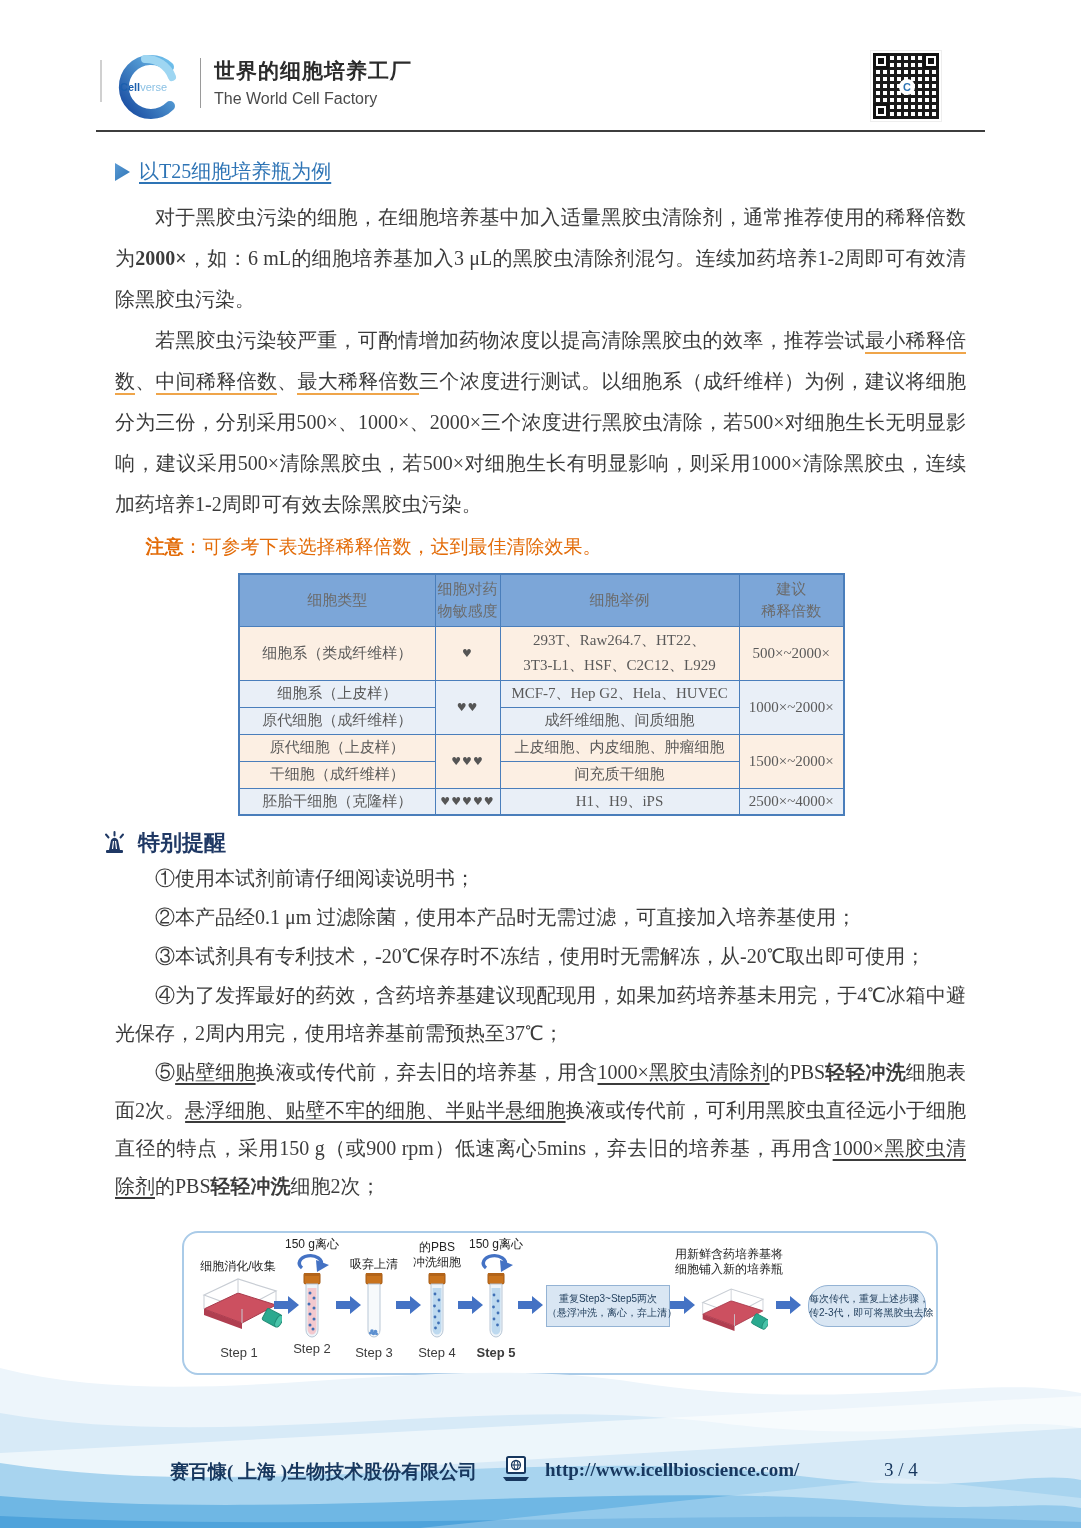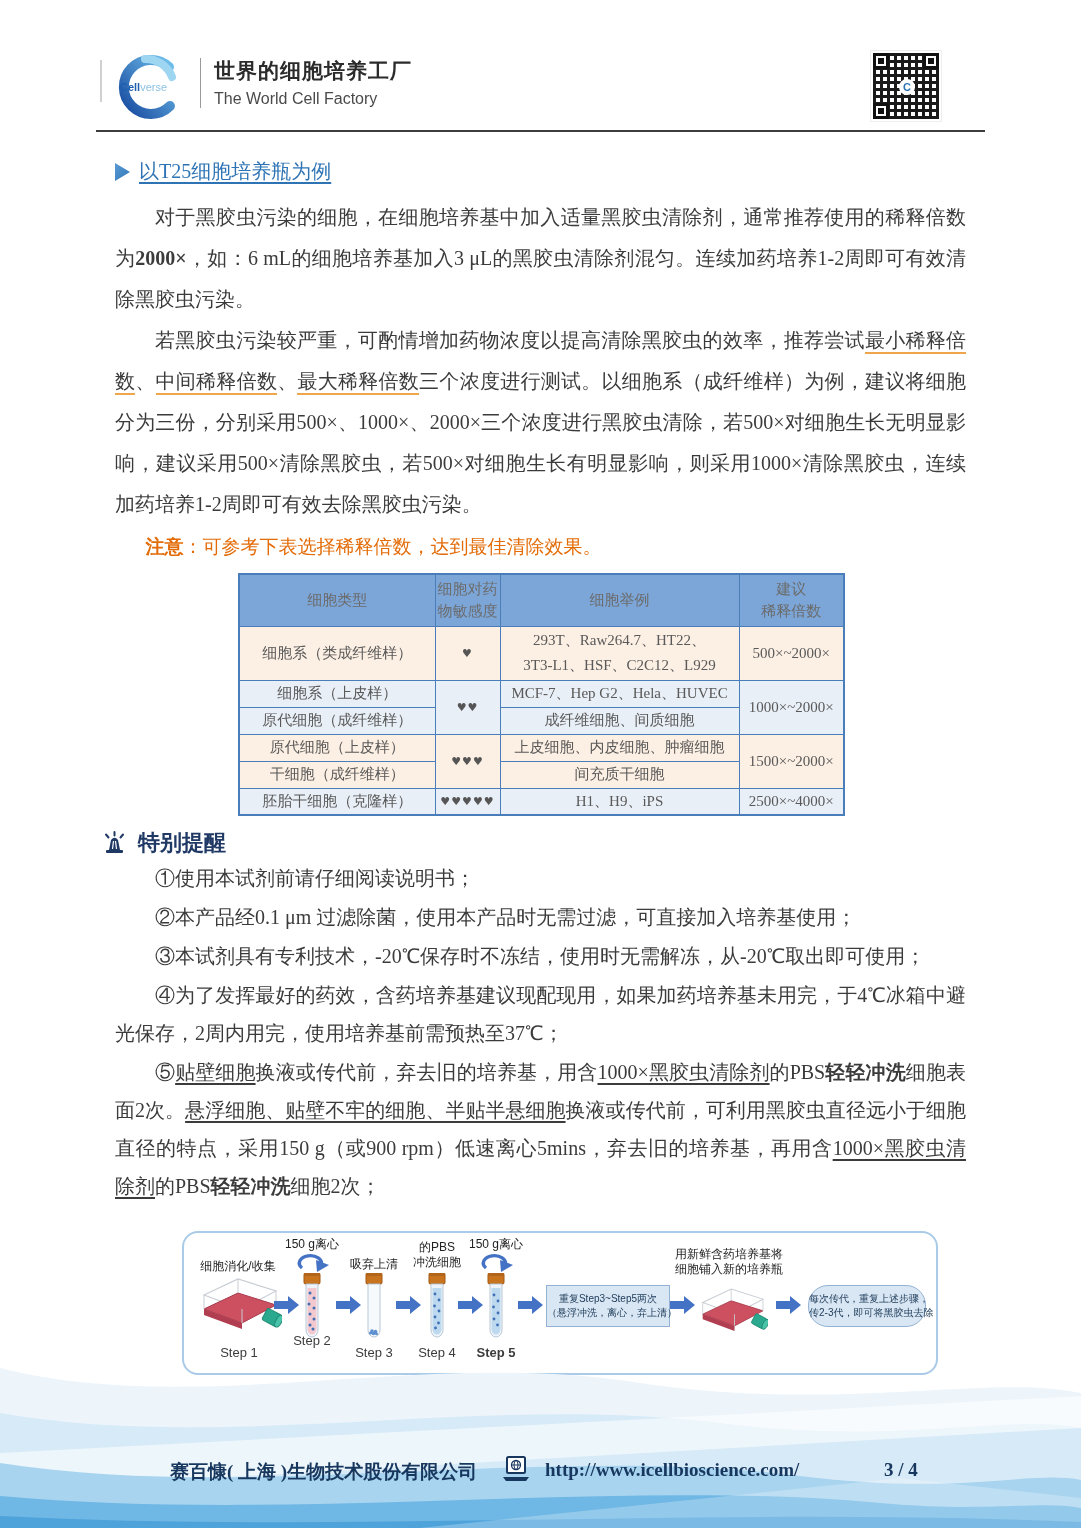--- a/index.html
+++ b/index.html
@@ -72,21 +72,21 @@
   .d-box { background:#d9e6f3; border:1px solid #94b3d4; text-align:center;
     display:flex; flex-direction:column; justify-content:center; }
   .d-box div { font-size:10px; color:#23405e; line-height:14px; white-space:nowrap; }
 
   
   .waves { position:absolute; left:0; bottom:0; width:1081px; height:170px; }
   .footer { position:absolute; left:0; top:1455px; width:1081px; height:36px; z-index:5; }
   .f-company { position:absolute; left:170px; top:4px; font-size:19px; font-weight:bold; color:#17375e; }
   .f-icon { position:absolute; left:499px; top:1px; }
   .f-url { position:absolute; left:545px; top:4px; font-size:19px; font-weight:bold; color:#17375e; text-decoration:none; }
-  .f-page { position:absolute; left:884px; top:4px; font-size:19px; font-weight:bold; color:#17375e; }
+  .f-page { position:absolute; left:884px; top:4px; font-size:19px; font-weight:normal; color:#17375e; }
 </style>
 </head>
 <body>
 
 <div class="page">
 
   <div class="header">
     <div class="hdr-tick"></div>
 
     <div class="logo-wrap">
@@ -253,21 +253,21 @@
             <circle cx="11" cy="20" r="1.5"></circle>
             <circle cx="15" cy="25" r="1.5"></circle>
             <circle cx="10" cy="31" r="1.5"></circle>
             <circle cx="15" cy="35" r="1.5"></circle>
             <circle cx="11" cy="41" r="1.5"></circle>
             <circle cx="15" cy="46" r="1.5"></circle>
             <circle cx="11" cy="52" r="1.5"></circle>
             <circle cx="14" cy="56" r="1.5"></circle>
           </g>
       </svg>
-      <div class="d-abs d-step" style="left:91px;top:100px;width:74px;">Step 2</div>
+      <div class="d-abs d-step" style="left:91px;top:108px;width:74px;">Step 2</div>
 
       <svg class="d-abs" style="left:152px;top:62px;" width="26" height="20" viewBox="0 0 26 20">
           <polygon points="0,6 14,6 14,1 25,10 14,19 14,14 0,14" fill="#4472c4"></polygon>
         </svg>
 
       <div class="d-abs d-lbl" style="left:156px;top:24px;width:68px;">吸弃上清</div>
       <svg class="d-abs" style="left:177px;top:40px;" width="26" height="70" viewBox="0 0 26 70">
         <rect x="5" y="0" width="16" height="11" rx="1.5" fill="#c8731e" stroke="#a35812"></rect>
           <rect x="5" y="0" width="16" height="3" fill="#b2641a"></rect>
         <path d="M7,11 L7,57 A6,7 0 0 0 19,57 L19,11 Z" fill="#f7fafc" stroke="#b9c7d6"></path>

